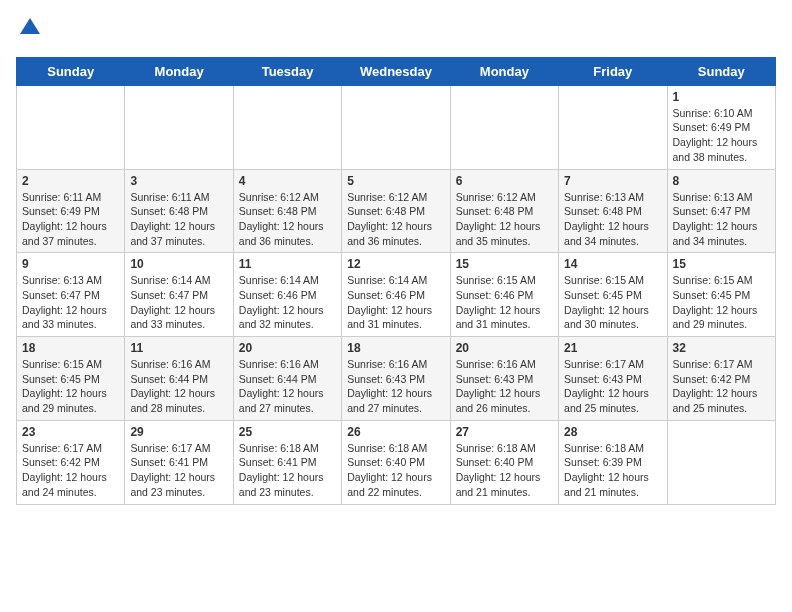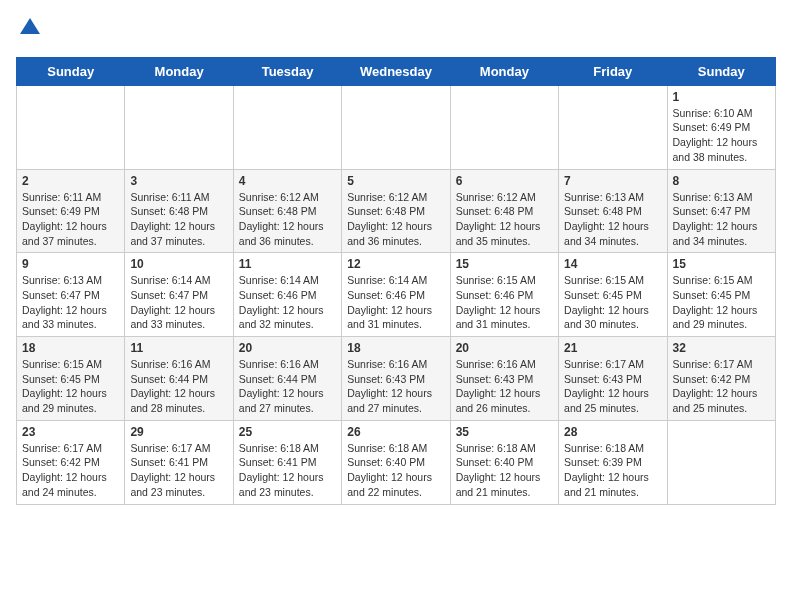--- a/index.html
+++ b/index.html
@@ -286,21 +286,21 @@
 Sunset: 6:41 PM
 Daylight: 12 hours and 23 minutes.</div>
         </td>
         <td>
           <span class="day-num">26</span>
           <div class="day-info" style="white-space: pre-line;">Sunrise: 6:18 AM
 Sunset: 6:40 PM
 Daylight: 12 hours and 22 minutes.</div>
         </td>
         <td>
-          <span class="day-num">35</span>
+          <span class="day-num">27</span>
           <div class="day-info" style="white-space: pre-line;">Sunrise: 6:18 AM
 Sunset: 6:40 PM
 Daylight: 12 hours and 21 minutes.</div>
         </td>
         <td>
           <span class="day-num">28</span>
           <div class="day-info" style="white-space: pre-line;">Sunrise: 6:18 AM
 Sunset: 6:39 PM
 Daylight: 12 hours and 21 minutes.</div>
         </td>

